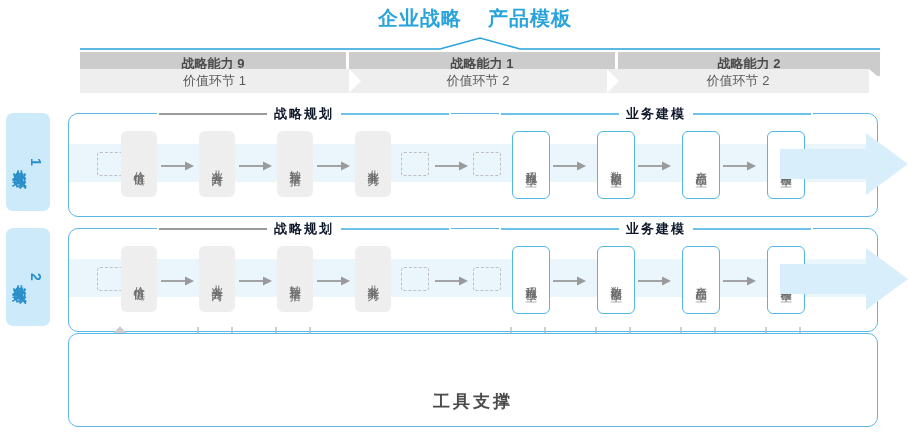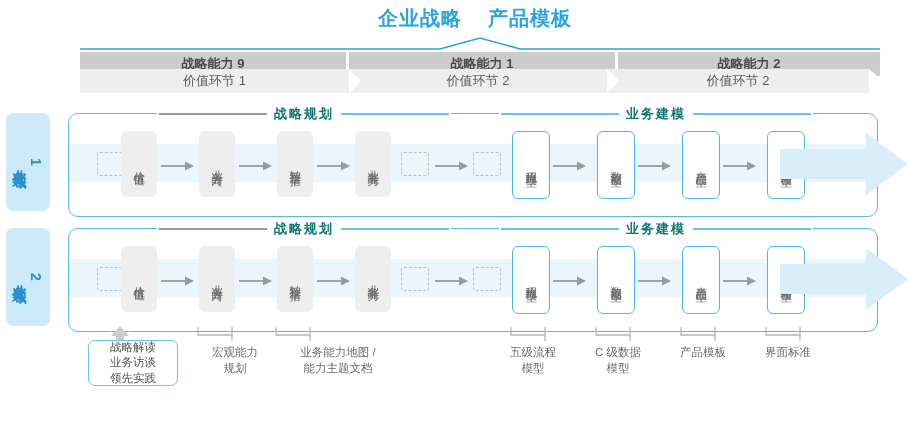--- a/index.html
+++ b/index.html
@@ -44,21 +44,21 @@
     border-radius:10px;background:#ffffff;}
   .band{position:absolute;left:0;height:38px;background:#eaf5fc;}
   .arrow-band{position:absolute;height:64px;}
 
   
   .sec-cap{position:absolute;top:-9px;height:18px;display:flex;align-items:center;gap:7px;
     background:#ffffff;padding:0 2px;}
   .sec-cap .line{height:1.5px;}
   .sec-cap .line.gray{background:#9a9a9a;}
   .sec-cap .line.blue{background:#6cc2e8;}
-  .sec-cap .txt{color:#0f766e;font-size:13px;font-weight:bold;letter-spacing:2px;white-space:nowrap;}
+  .sec-cap .txt{color:#0f172a;font-size:13px;font-weight:bold;letter-spacing:2px;white-space:nowrap;}
 
   
   .node{position:absolute;width:36px;height:66px;border-radius:6px;
     display:flex;align-items:center;justify-content:center;}
   .node .lbl{writing-mode:vertical-rl;text-orientation:upright;font-size:11.5px;
     letter-spacing:1.5px;line-height:1.1;}
   .node.gray{background:#eeeeee;}
   .node.gray .lbl{color:#6b6b6b;}
   .node.blue{background:#ffffff;border:1.6px solid #52b5e5;}
   .node.blue .lbl{color:#6b6b6b;}
@@ -380,14 +380,17 @@
     <div>C 级数据</div>
     <div>模型</div>
   </div>
   <div class="tool-lbl" style="left:658px;top:345px;width:90px">
     <div>产品模板</div>
   </div>
   <div class="tool-lbl" style="left:743px;top:345px;width:90px">
     <div>界面标准</div>
   </div>
 
+  <div class="footer" style="top:333px;height:92px">
+    <span class="ftxt" style="margin-top:42px">工具支撑</span>
+  </div>
 
 </div>
 
 </body></html>

